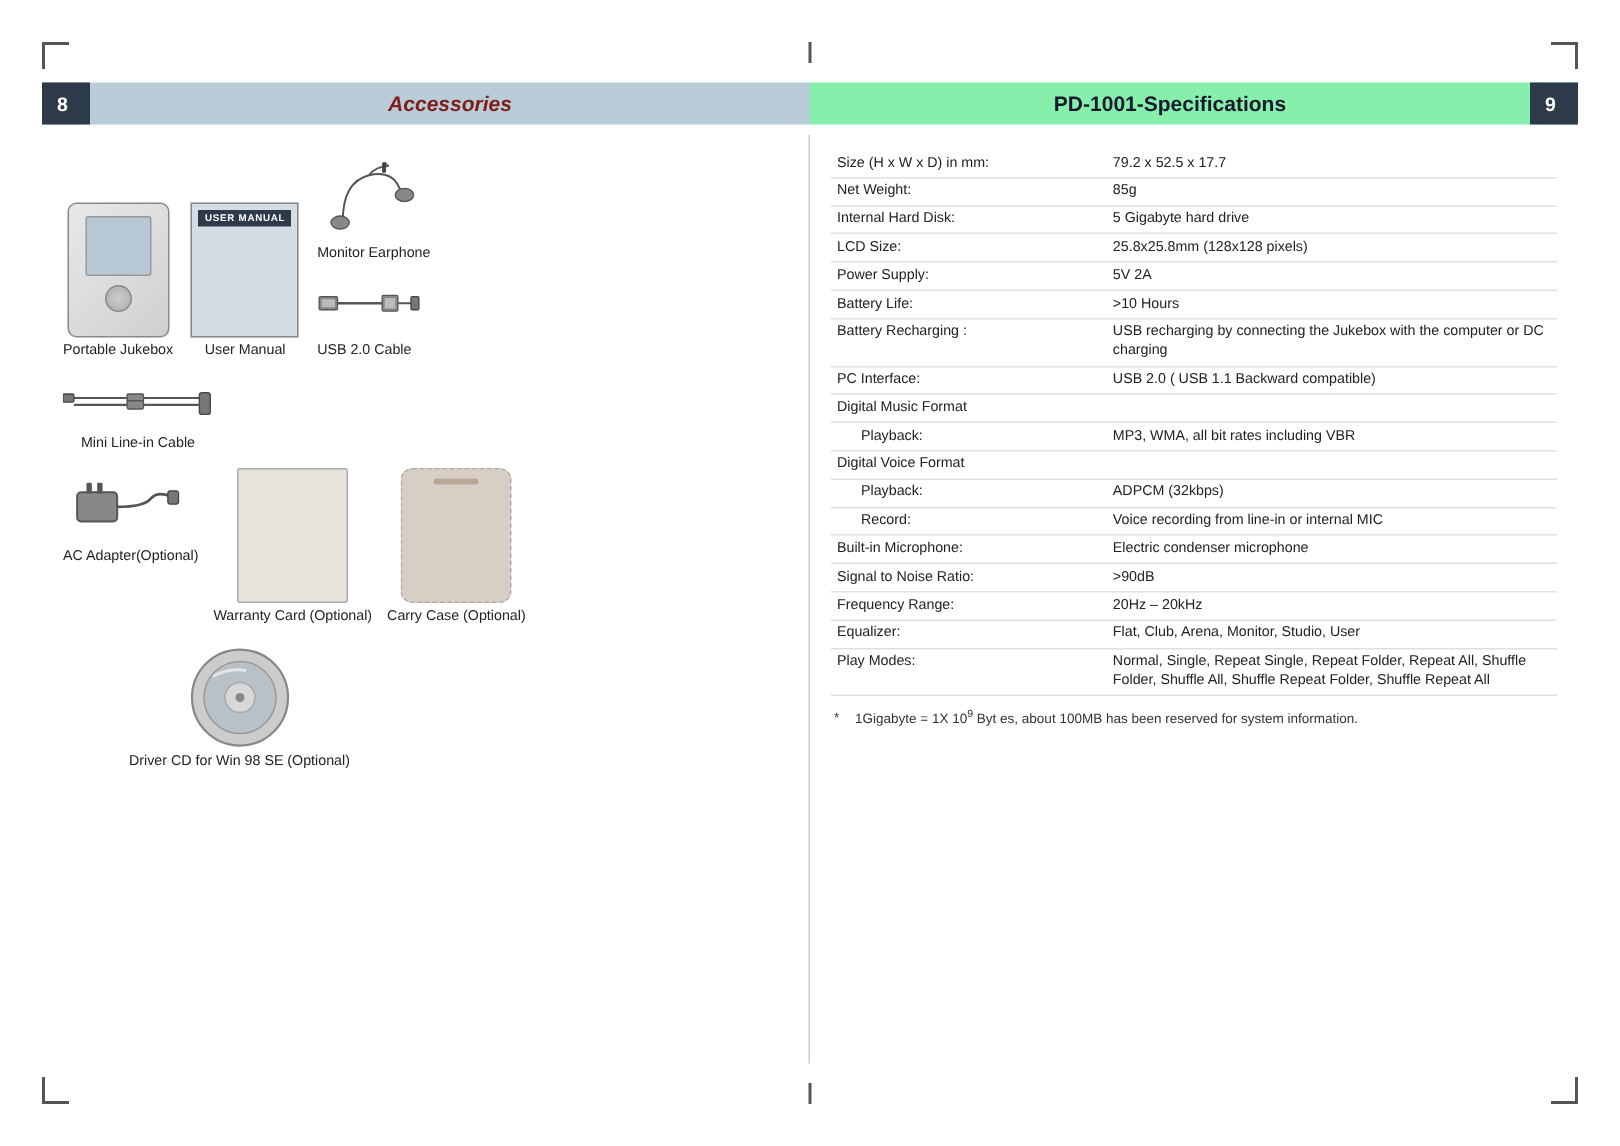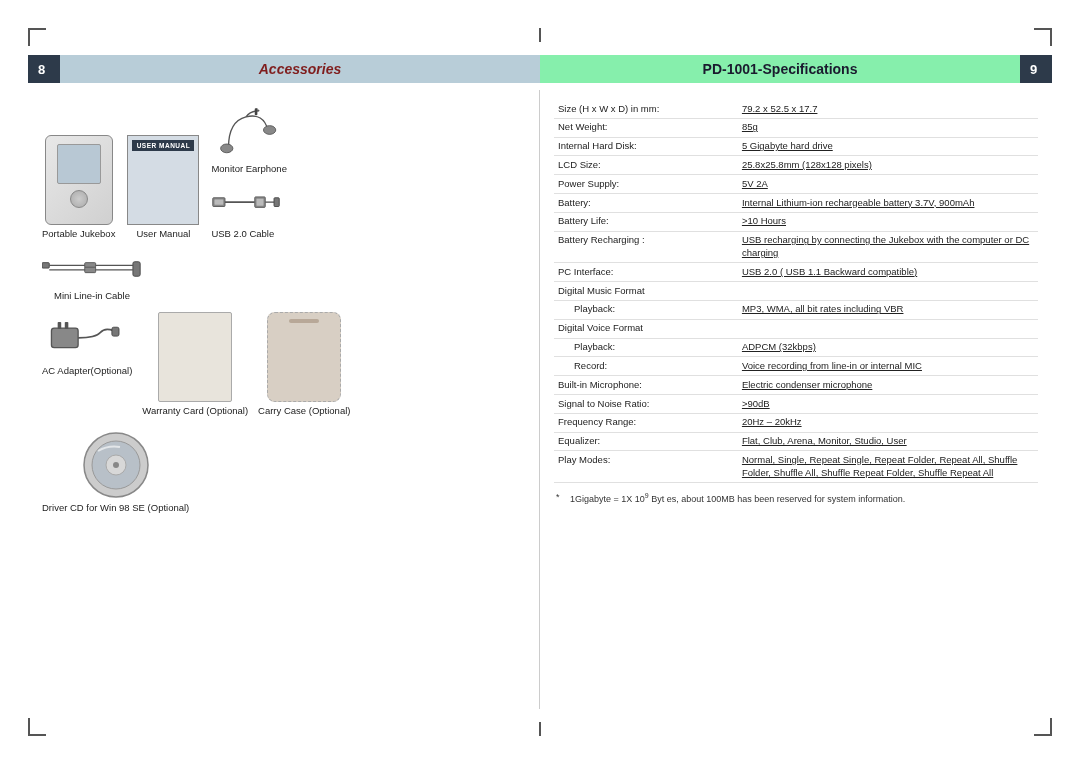--- a/index.html
+++ b/index.html
@@ -296,21 +296,20 @@
     .specs-table tr td:first-child {
       white-space: nowrap;
       font-weight: normal;
       width: 38%;
       color: #222;
       margin-left: 36px;
     }
 
     .specs-table tr td:last-child {
       color: #222;
-      text-decoration: underline;
     }
 
     .footnote {
       margin-top: 8px;
       font-size: 9px;
       color: #333;
       line-height: 1.4;
       padding-left: 16px;
       position: relative;
     }
@@ -449,21 +448,21 @@
             <div class="warranty-card-box"></div>
             <span class="acc-label">Warranty Card (Optional)</span>
           </div>
 
           <div class="acc-item">
             <div class="carry-case-box"></div>
             <span class="acc-label">Carry Case (Optional)</span>
           </div>
         </div>
 
-        <div class="acc-row" style="margin-top:8px;">
+        <div class="acc-row" style="margin-top:8px;margin-left:44px;">
           <div class="acc-item">
 
             <svg class="cd-svg" viewBox="0 0 68 68">
               <circle cx="34" cy="34" r="32" fill="#ccc" stroke="#888" stroke-width="1.5"></circle>
               <circle cx="34" cy="34" r="24" fill="#b8c0c8" stroke="#999" stroke-width="1"></circle>
               <circle cx="34" cy="34" r="10" fill="#d8d8d8" stroke="#aaa" stroke-width="1"></circle>
               <circle cx="34" cy="34" r="3" fill="#888"></circle>
 
               <path d="M16,20 Q26,14 38,16" stroke="rgba(255,255,255,0.6)" stroke-width="2" fill="none"></path>
             </svg>
@@ -489,24 +488,20 @@
               <td>Internal Hard Disk:</td>
               <td>5 Gigabyte hard drive</td>
             </tr>
             <tr>
               <td>LCD Size:</td>
               <td>25.8x25.8mm (128x128 pixels)</td>
             </tr>
             <tr>
               <td>Power Supply:</td>
               <td>5V 2A</td>
-            </tr>
-            <tr>
-              <td>Battery:</td>
-              <td>Internal Lithium-ion rechargeable battery 3.7V, 900mAh</td>
             </tr>
             <tr>
               <td>Battery Life:</td>
               <td>&gt;10 Hours</td>
             </tr>
             <tr>
               <td>Battery Recharging :</td>
               <td>USB recharging by connecting the Jukebox with the computer or DC charging</td>
             </tr>
             <tr>

